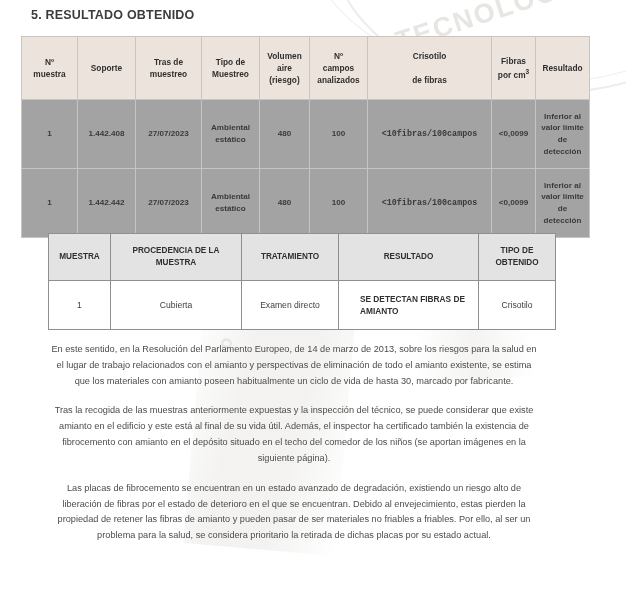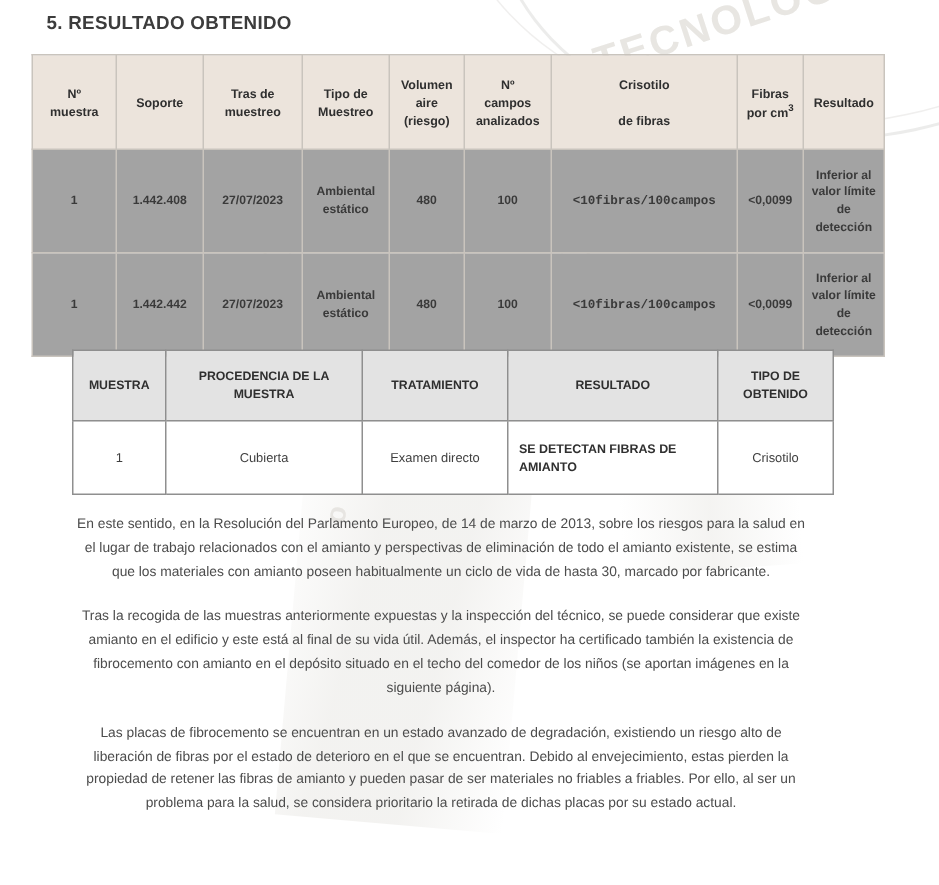--- a/index.html
+++ b/index.html
@@ -179,21 +179,21 @@
     color: #3f3f3f;
     text-align: center;
     height: 42px;
     padding: 3px 5px;
   }
   .table-sample td.result-cell {
     text-align: left;
     font-weight: bold;
     color: #303030;
     font-size: 8.3px;
-    padding-left: 7px;
+    padding-left: 21px;
   }
 
   
   .body-copy {
     position: absolute;
     left: 49px;
     top: 342px;
     width: 490px;
   }
   .body-copy p {

